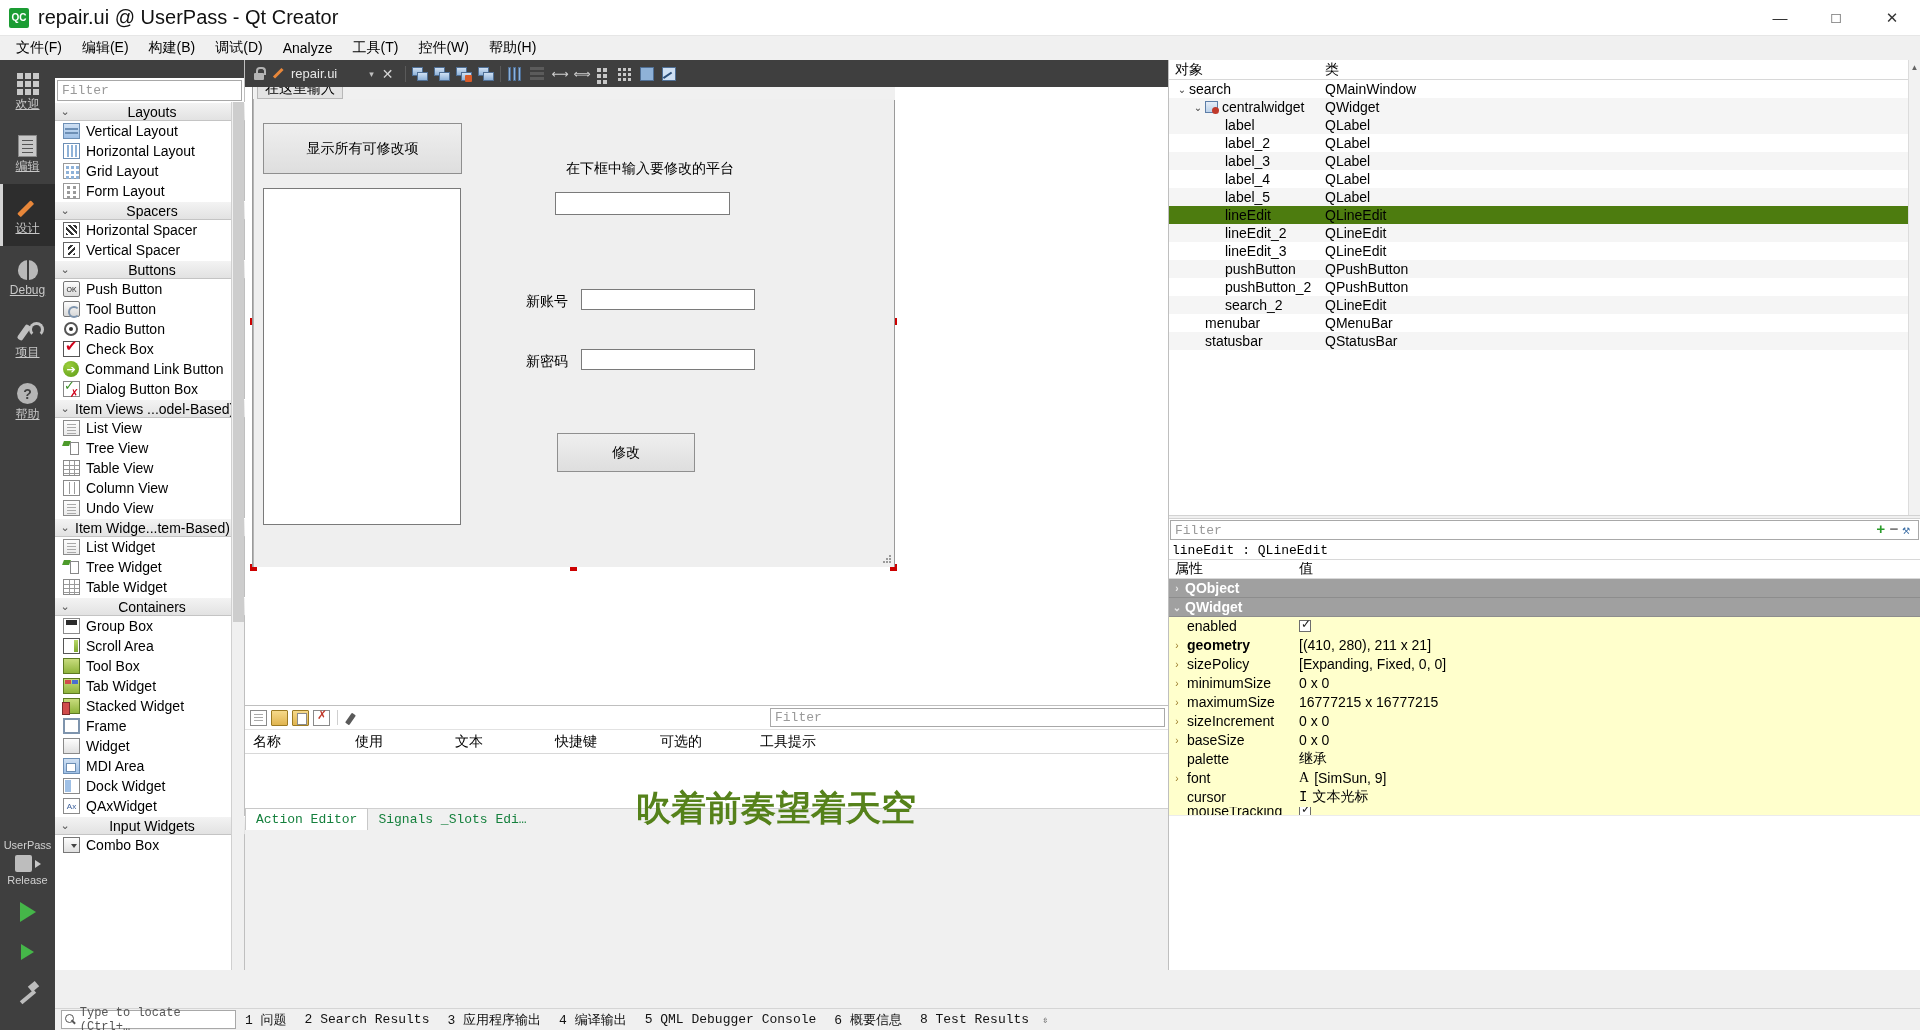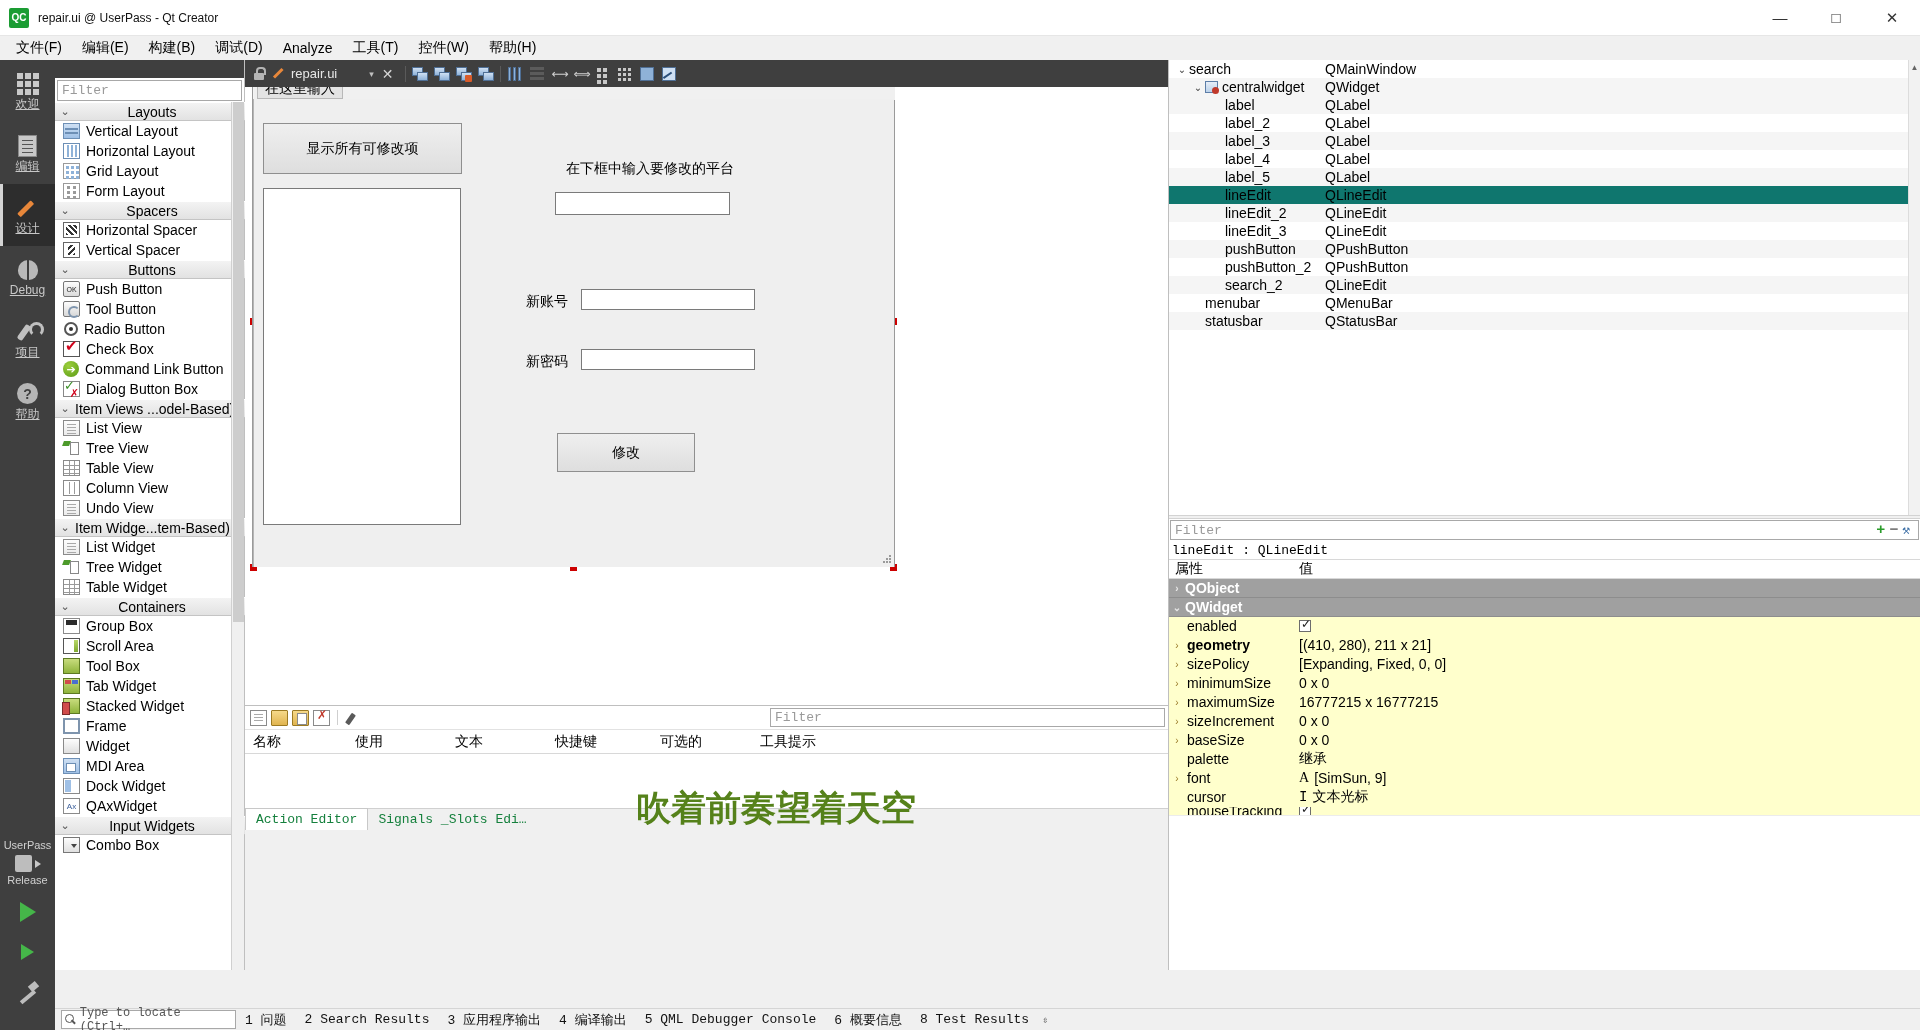--- a/index.html
+++ b/index.html
@@ -18,21 +18,21 @@
     position:absolute; left:0; top:0; width:1920px; height:36px;
     background:#ffffff; display:flex; align-items:center;
     border-bottom:1px solid #e6e6e6;
   }
   .qc-logo {
     width:20px; height:20px; margin-left:9px; margin-right:9px;
     background:#1b9c33; border-radius:2px; position:relative;
     display:flex; align-items:center; justify-content:center;
     color:#fff; font-size:10px; font-weight:bold; font-family:"Liberation Sans",sans-serif;
   }
-  .title-text { font-size:12px; color:#111; }
+  .title-text { font-size:20px; color:#111; }
   .win-buttons { margin-left:auto; display:flex; height:36px; }
   .win-btn {
     width:56px; height:36px; display:flex; align-items:center; justify-content:center;
     font-size:15px; color:#333;
   }
 
   
   .menubar {
     position:absolute; left:0; top:36px; width:1920px; height:24px;
     background:#f0f0f0; display:flex; align-items:center; padding-left:6px;
@@ -245,21 +245,21 @@
     background:#fff; border-left:1px solid #bfbfbf;
   }
   .obj-head {
     display:flex; height:20px; align-items:center; font-size:14px;
     border-bottom:1px solid #d8d8d8; background:#fff;
   }
   .obj-head .c1 { width:152px; padding-left:6px; }
   .obj-head .c2 { flex:1; padding-left:4px; }
   .obj-row { display:flex; height:18px; align-items:center; font-size:14px; }
   .obj-row.alt { background:#f5f5f5; }
-  .obj-row.sel { background:#0f766e; }
+  .obj-row.sel { background:#4d7c0f; }
   .obj-row .c1 { width:152px; display:flex; align-items:center; white-space:nowrap; }
   .obj-row .c2 { flex:1; padding-left:4px; white-space:nowrap; }
   .twisty { width:14px; text-align:center; font-size:10px; color:#444; flex:none; }
   .cw-icon { width:13px; height:12px; margin-right:4px; flex:none; position:relative;
      background:linear-gradient(#e6eef8,#bcd2ea); border:1px solid #5d7ea8; }
   .cw-icon::after { content:""; position:absolute; right:-2px; bottom:-2px; width:7px; height:7px; background:#c0392b; border-radius:50%; }
 
   .obj-scroll-bar { position:absolute; right:0; top:0; width:12px; height:455px; background:#f2f2f2; border-left:1px solid #dcdcdc; }
   .obj-arrow { height:14px; display:flex; align-items:center; justify-content:center; font-size:8px; color:#666; }
 
@@ -739,20 +739,24 @@
             <i style="left:4px; top:6px;"></i>
             <i style="left:7px; top:6px;"></i>
         </div>
       </div>
     </div>
   </div>
 
   <div class="rightpanel">
 
     <div style="position:relative; height:455px; overflow:hidden;">
+      <div class="obj-head">
+        <div class="c1">对象</div>
+        <div class="c2">类</div>
+      </div>
 
       <div class="obj-row">
         <div class="c1">
             <span style="width:6px"></span>
             <span class="twisty">⌄</span>
             <span>search</span>
           </div>
         <div class="c2">QMainWindow</div>
       </div>
       <div class="obj-row alt">

